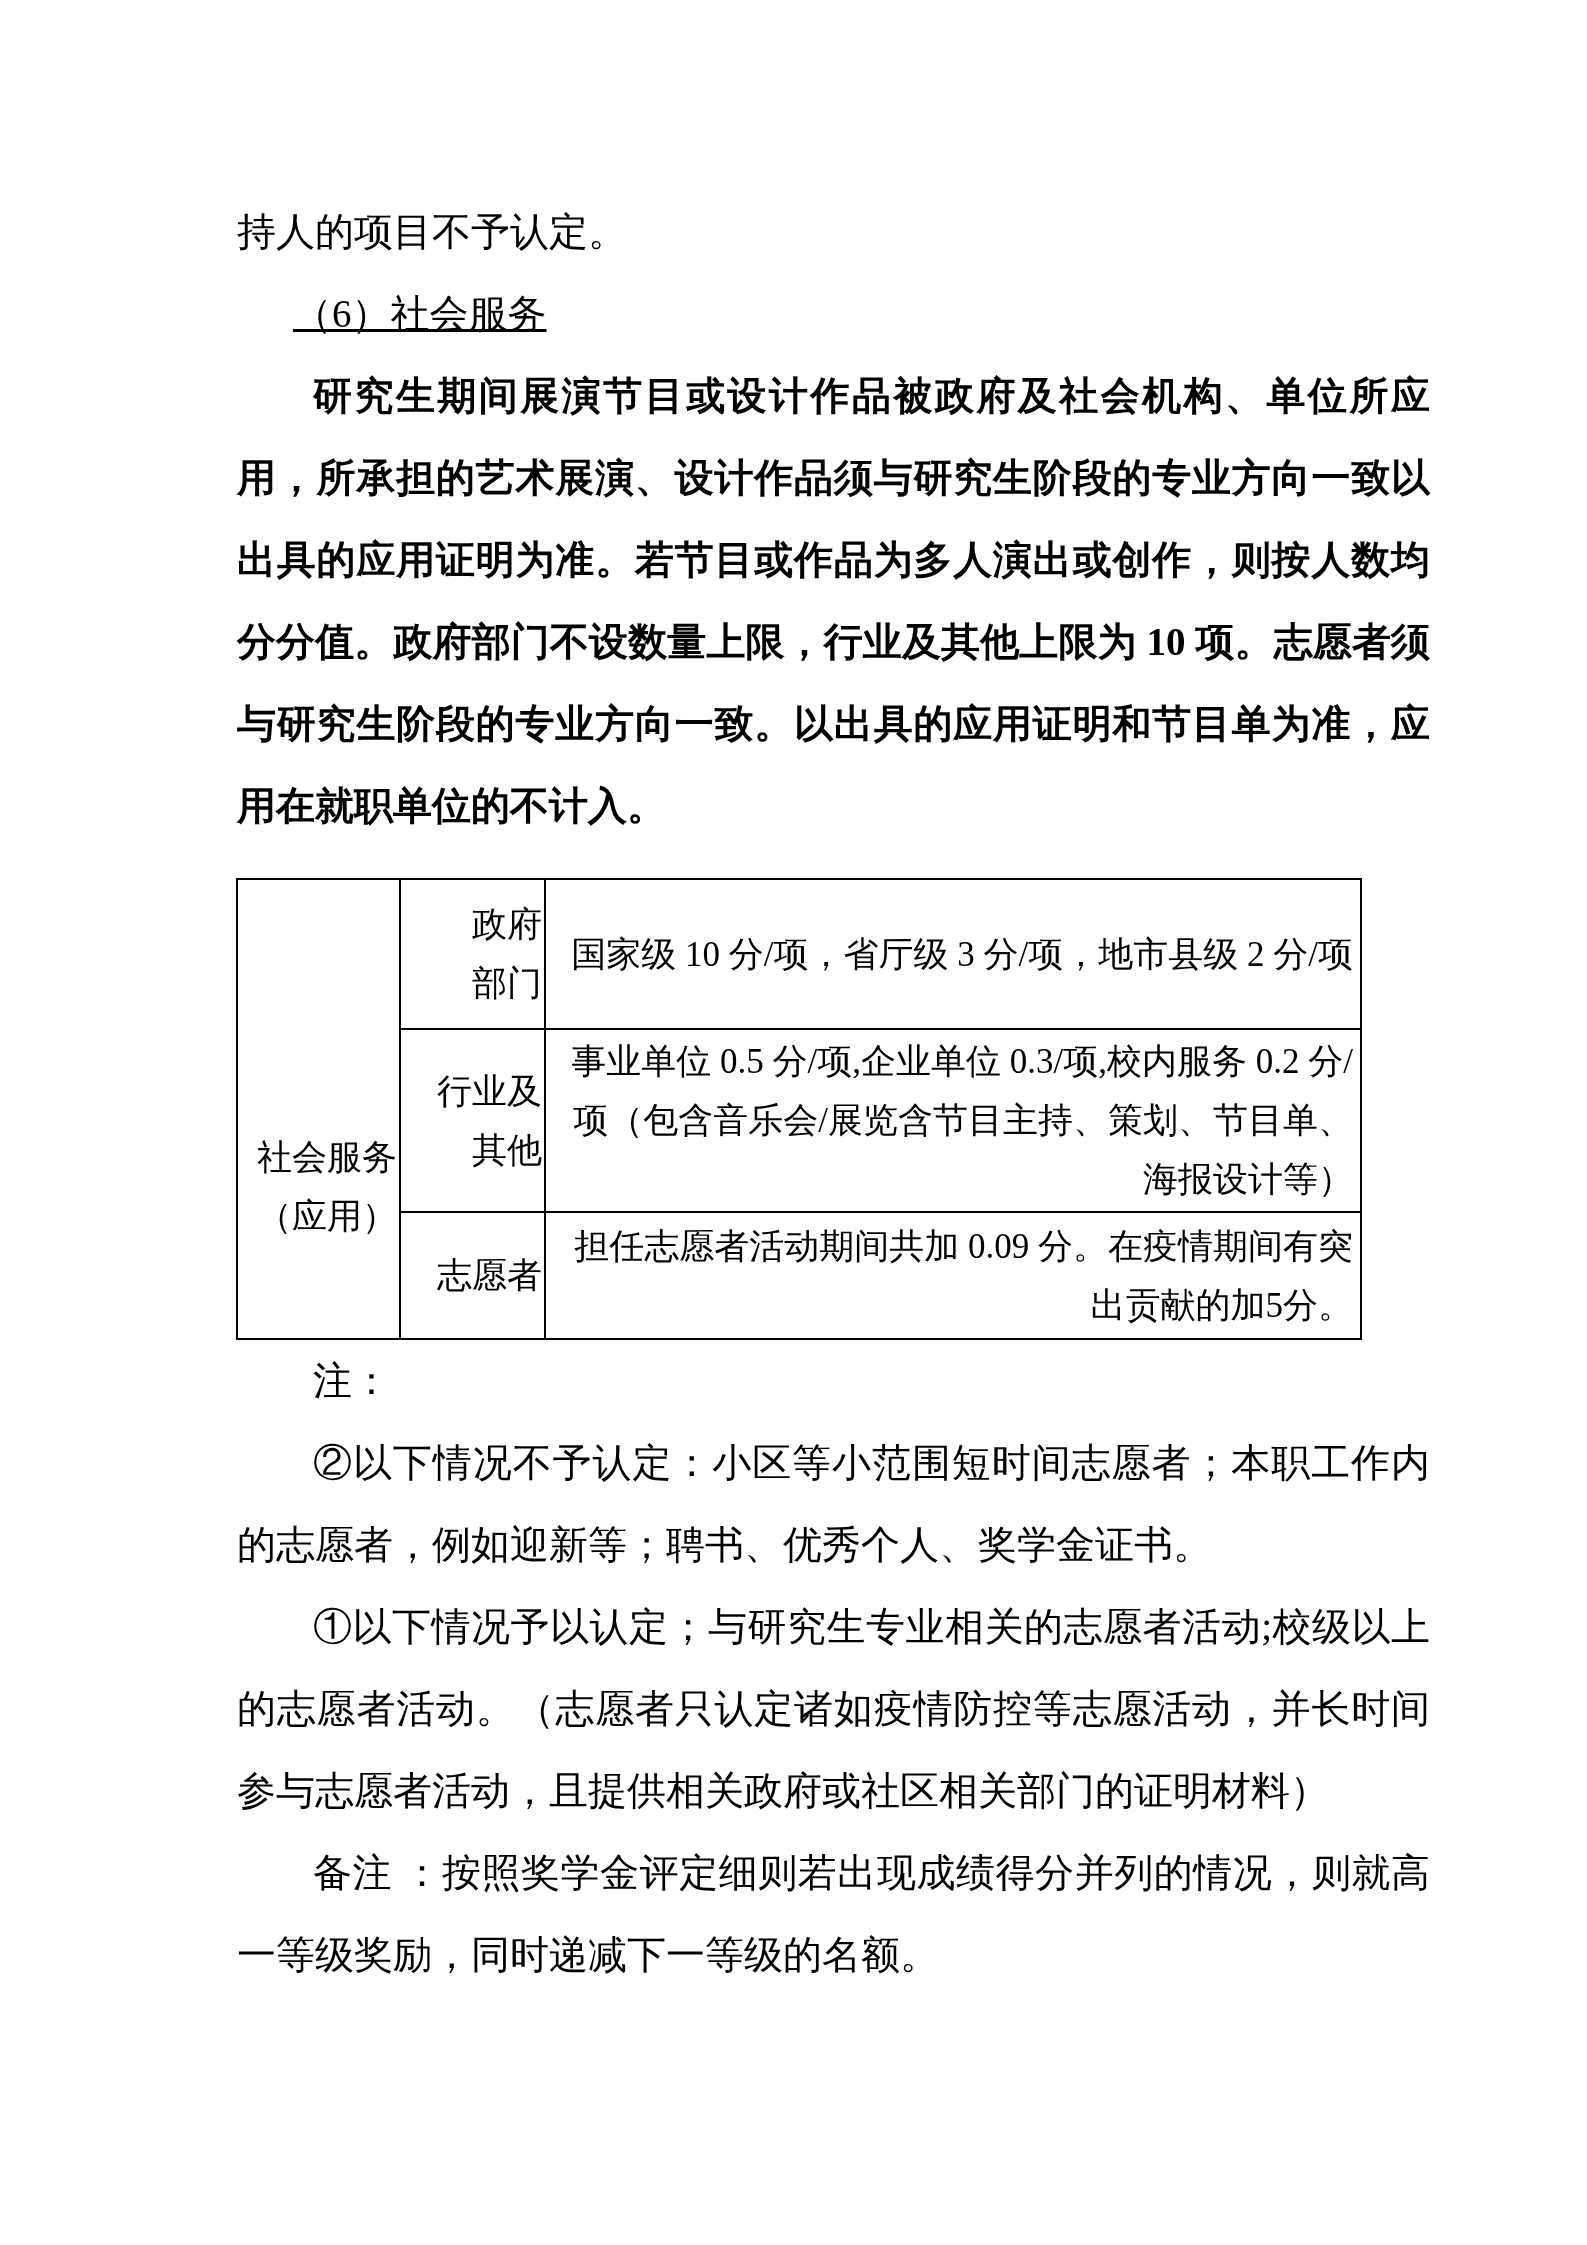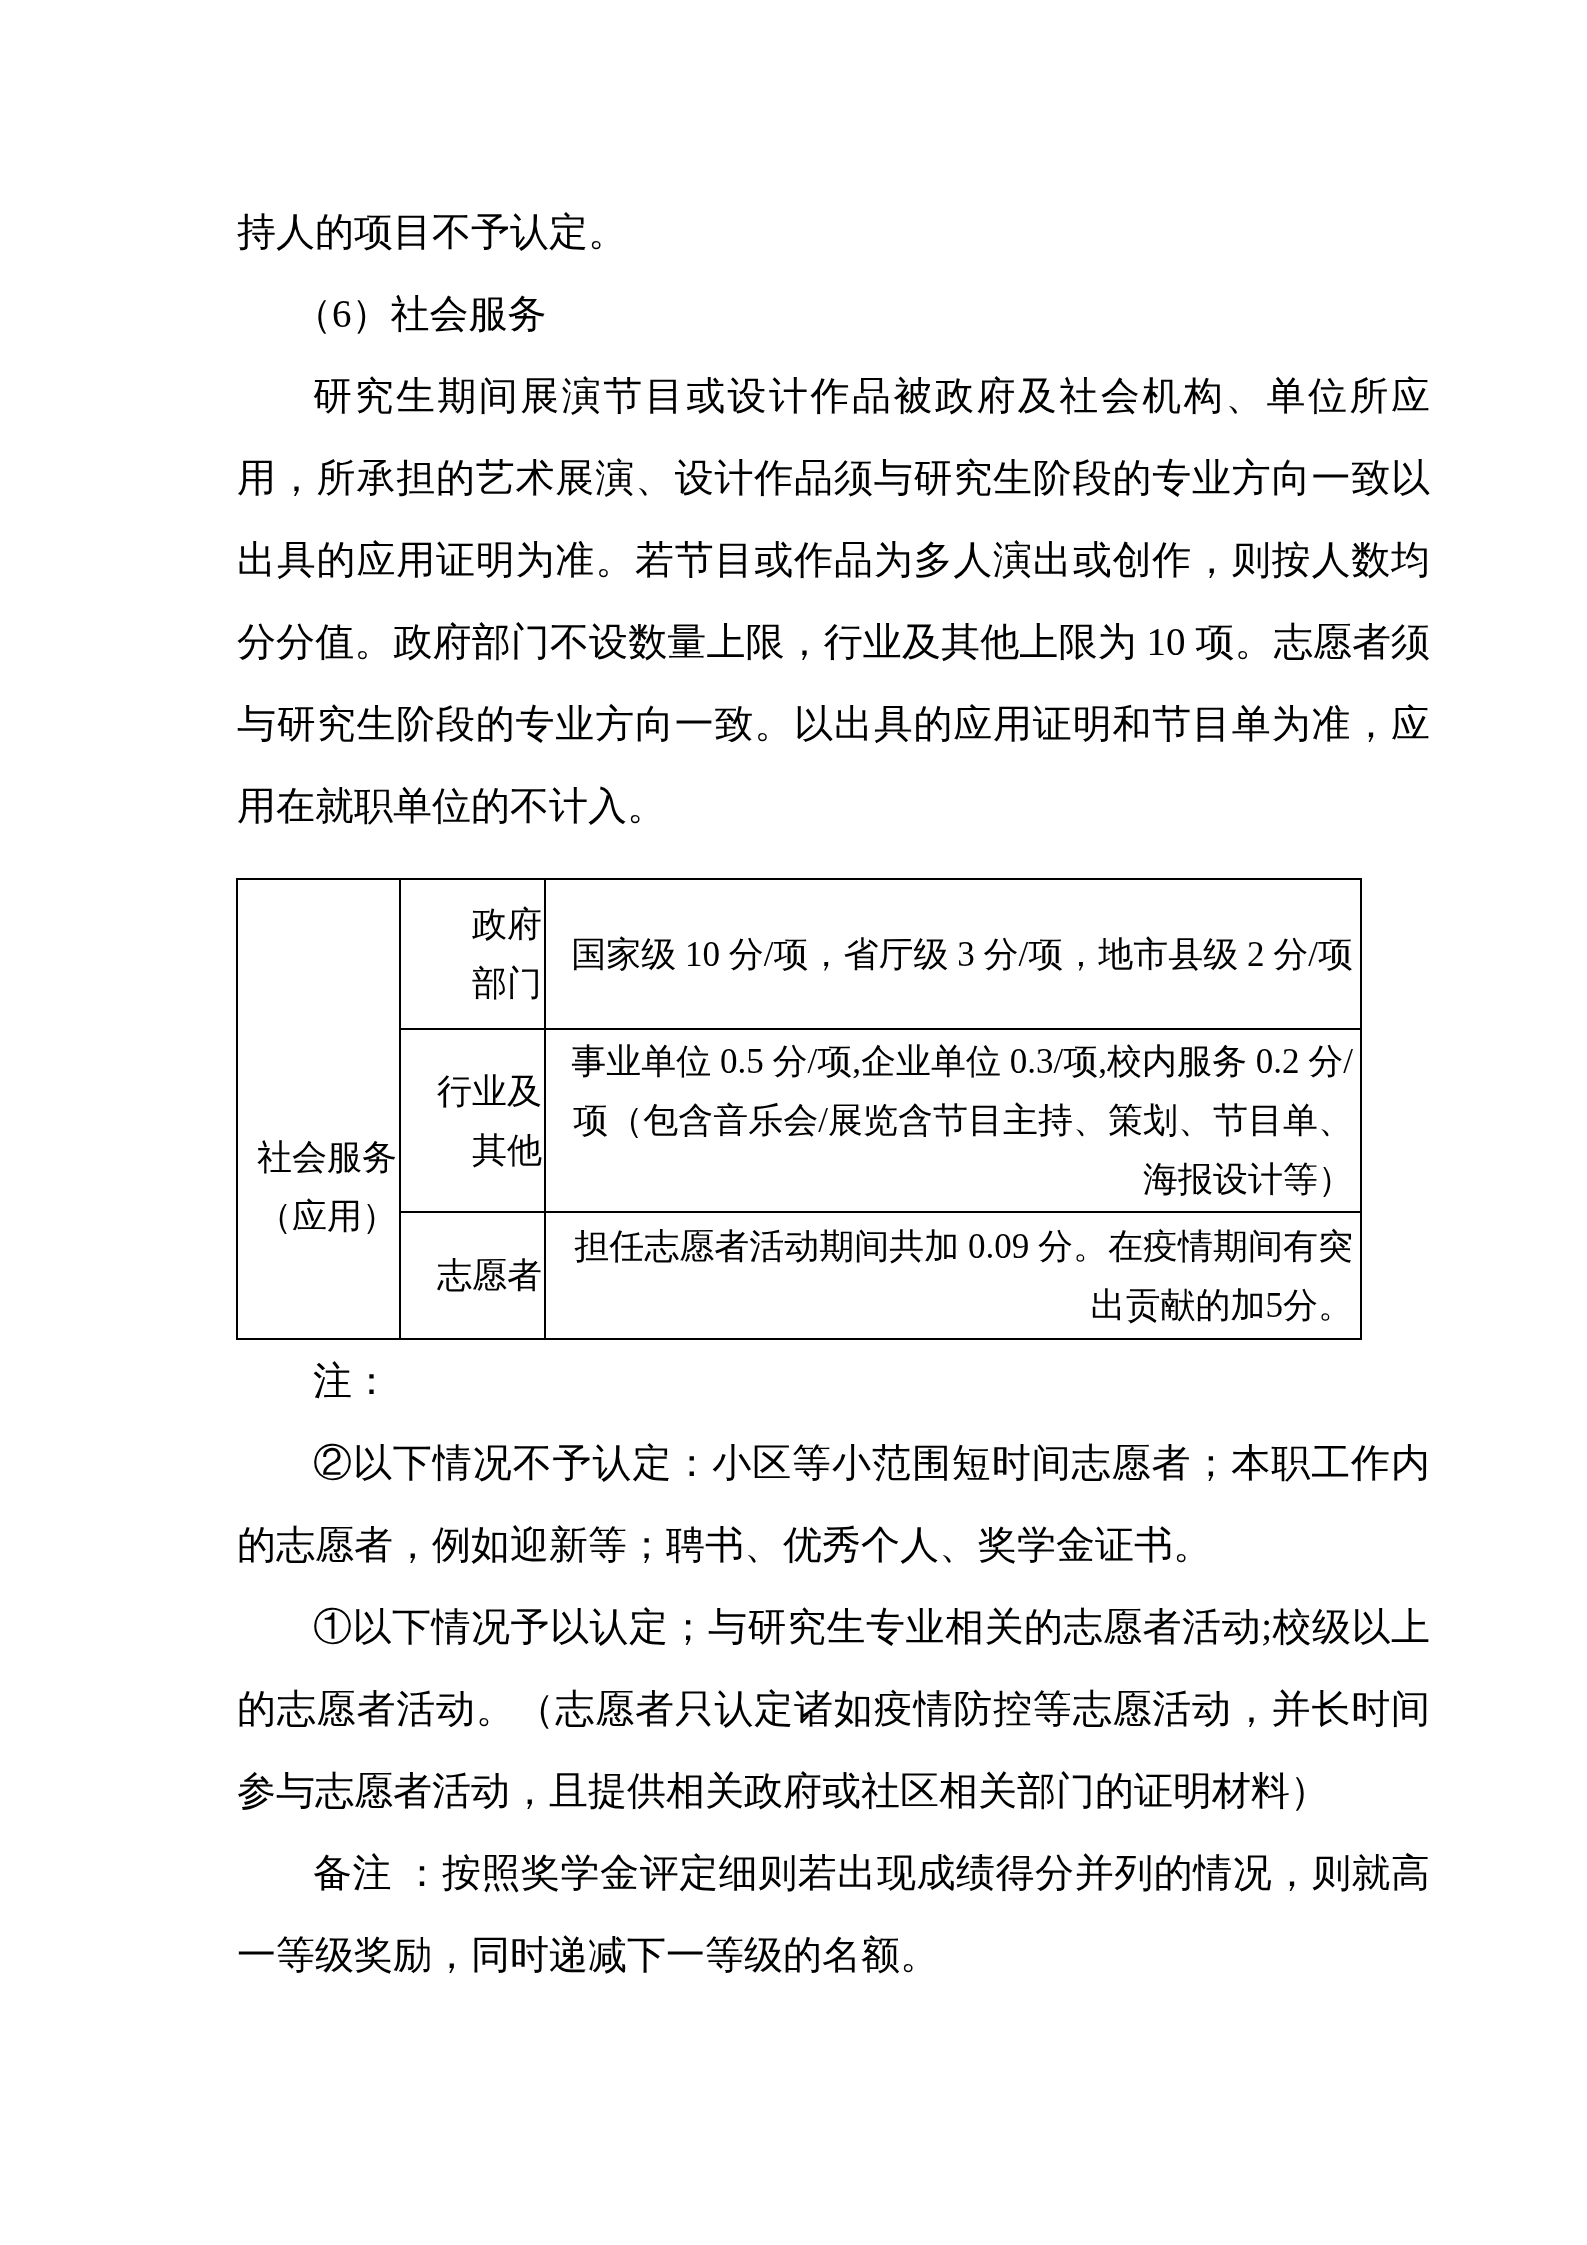--- a/index.html
+++ b/index.html
@@ -24,22 +24,22 @@
   }
   .content p {
     margin: 0;
     font-size: 39px;
     line-height: 82px;
     text-align: justify;
     text-justify: inter-character;
     color: #000000;
   }
   p.no-indent   { text-indent: 0; }
-  p.indent-head { text-indent: 56px; }
-  p.indent-body { text-indent: 76px; }
+  p.indent-head { text-indent: 56px; text-decoration: underline; }
+  p.indent-body { text-indent: 76px; font-weight: bold; }
 
   table.score-table {
     border-collapse: collapse;
     table-layout: fixed;
     width: 1112px;
     margin-top: 31px;
     margin-left: -1px;
   }
   table.score-table td {
     border: 2px solid #000000;

